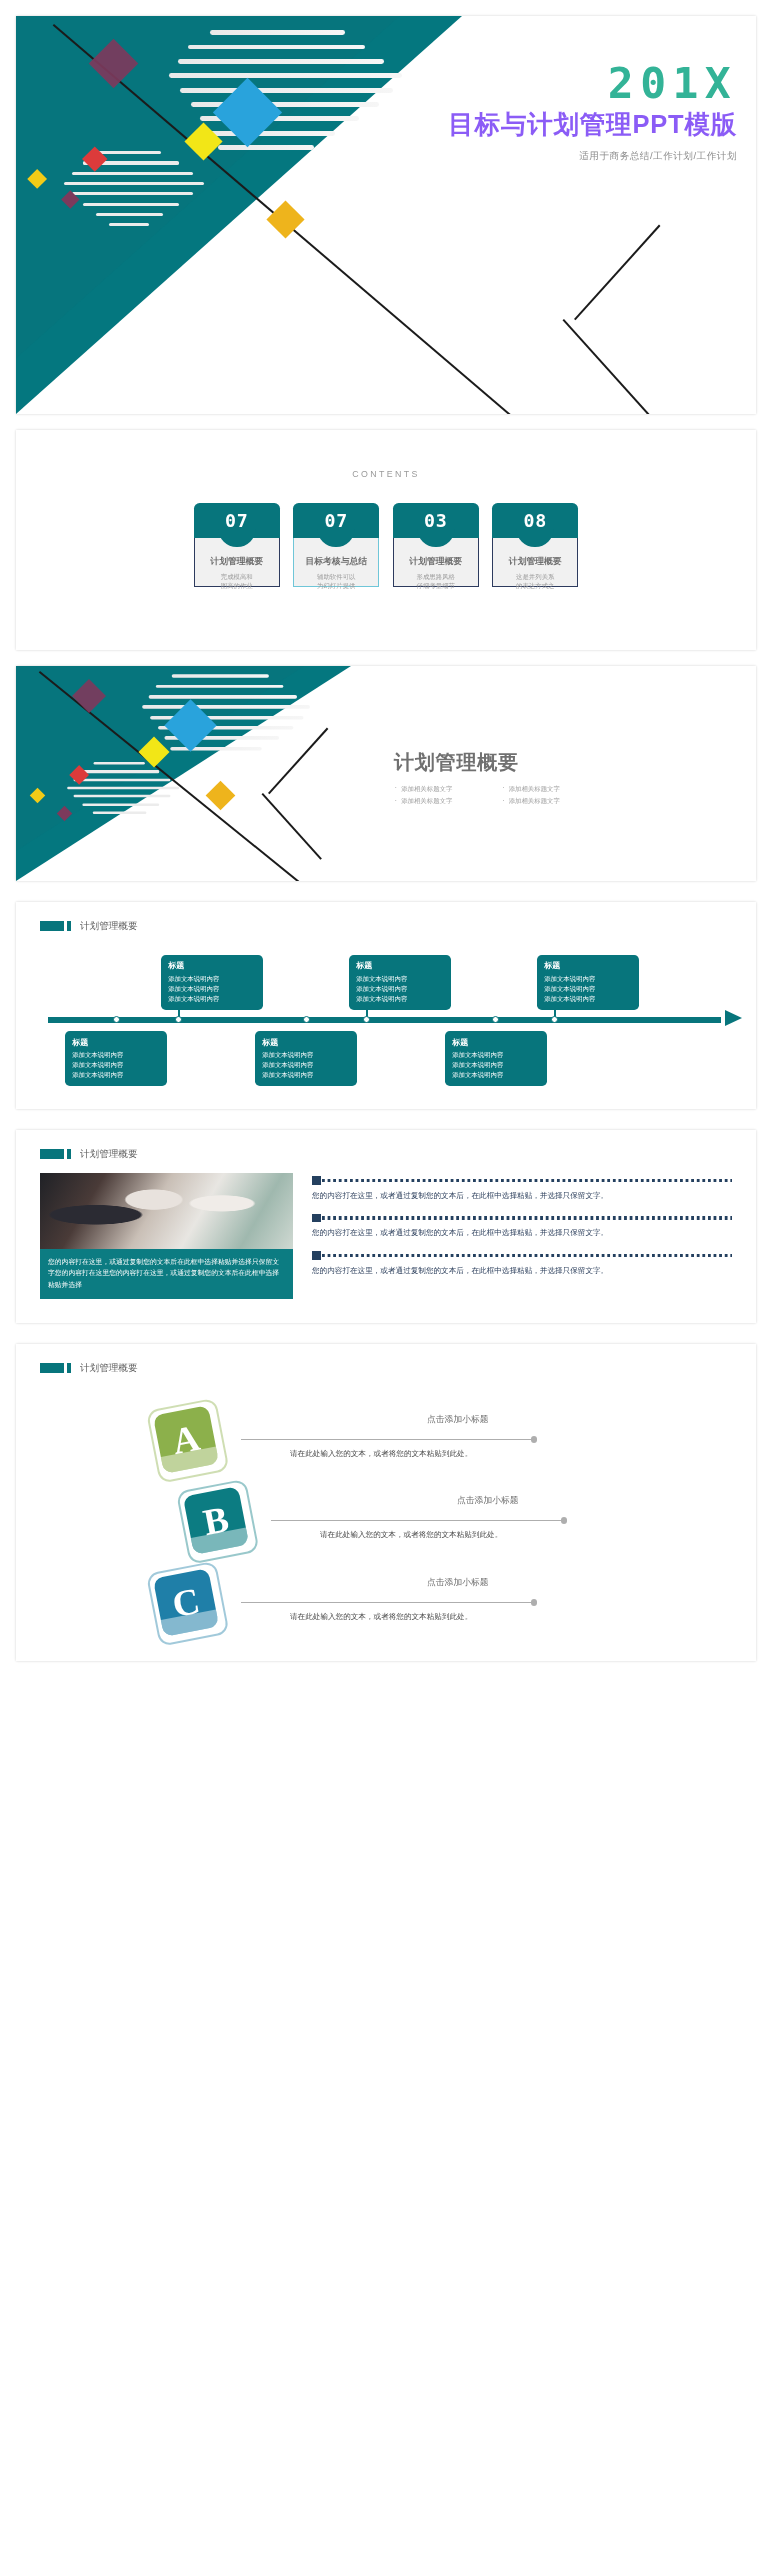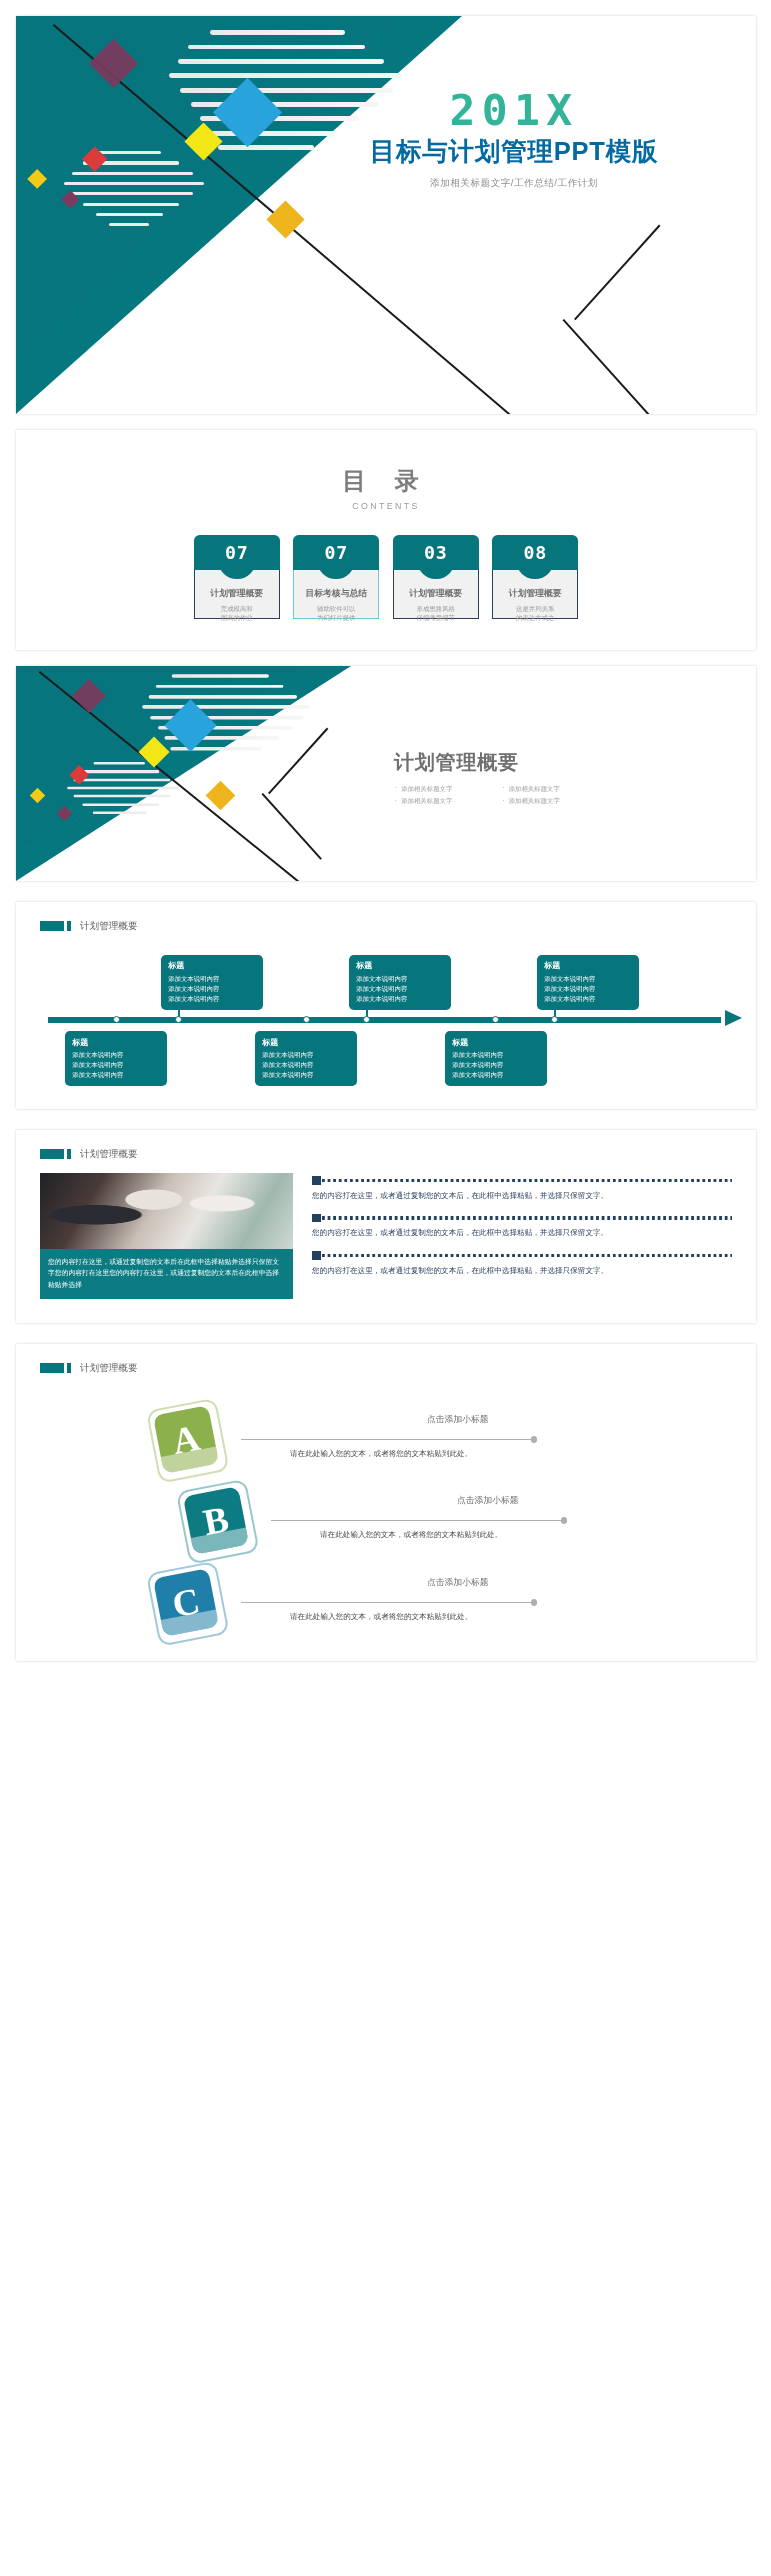--- a/index.html
+++ b/index.html
@@ -61,30 +61,30 @@
   .dia { position: absolute; transform: rotate(45deg); }
   .dia-purple { left: 80px; top: 30px; width: 35px; height: 35px; background: #7c3a5c; opacity: .92; }
   .dia-blue   { left: 207px; top: 72px; width: 49px; height: 49px; background: #29a3dc; }
   .dia-yellow { left: 174px; top: 112px; width: 27px; height: 27px; background: #f2e617; }
   .dia-red    { left: 70px;  top: 134px; width: 17.5px; height: 17.5px; background: #dc3b3b; }
   .dia-pur2   { left: 48px;  top: 177px; width: 12.7px; height: 12.7px; background: #7c3a5c; }
   .dia-yel2   { left: 14.3px;  top: 156px; width: 14.3px; height: 14.3px; background: #f2cb17; }
   .dia-gold   { left: 256px; top: 190px; width: 27px; height: 27px; background: #eeb41c; }
 
   .cover-text {
-    position: absolute; right: 19px; top: 46px; width: 446px; text-align: center; margin-top: 27px;
+    position: absolute; right: 19px; top: 46px; width: 446px; text-align: right;
   }
   .cover-year {
     font-size: 43px; font-weight: 700; letter-spacing: 6.4px;
     color: #33b397; line-height: 1;
     font-family: "DejaVu Sans Mono", "Liberation Mono", monospace;
   }
   .cover-title {
     margin-top: 4.8px; font-size: 25.5px; font-weight: 700;
-    color: #0369a1; letter-spacing: 0.8px; line-height: 1.15;
+    color: #8b5cf6; letter-spacing: 0.8px; line-height: 1.15;
   }
   .cover-sub {
     margin-top: 10.4px; font-size: 9.6px; color: #8c8c8c; letter-spacing: 0.5px;
   }
 
   
   #slide-contents { height: 220px; margin-top: 16px; }
   .contents-head { text-align: center; padding-top: 35px; }
   .contents-cn {
     font-size: 24px; font-weight: 700; color: #7d7d7d; letter-spacing: 11px;
@@ -268,27 +268,26 @@
     <div class="dia dia-blue"></div>
     <div class="dia dia-yellow"></div>
     <div class="dia dia-red"></div>
     <div class="dia dia-pur2"></div>
     <div class="dia dia-yel2"></div>
     <div class="dia dia-gold"></div>
   </div>
   <div class="cover-text">
     <div class="cover-year">201X</div>
     <div class="cover-title">目标与计划管理PPT模版</div>
-    <div class="cover-sub">添加相关标题文字/工作总结/工作计划</div>
+    <div class="cover-sub">适用于商务总结/工作计划/工作计划</div>
   </div>
 </div>
 
 <div class="slide" id="slide-contents">
   <div class="contents-head">
-    <div class="contents-cn">目 录</div>
     <div class="contents-en">CONTENTS</div>
   </div>
   <div class="toc-row">
 
     <div class="toc-card">
       <div class="toc-tab">
         <span class="toc-num">07</span>
       </div>
       <div class="toc-body">
         <div class="toc-title">计划管理概要</div>

